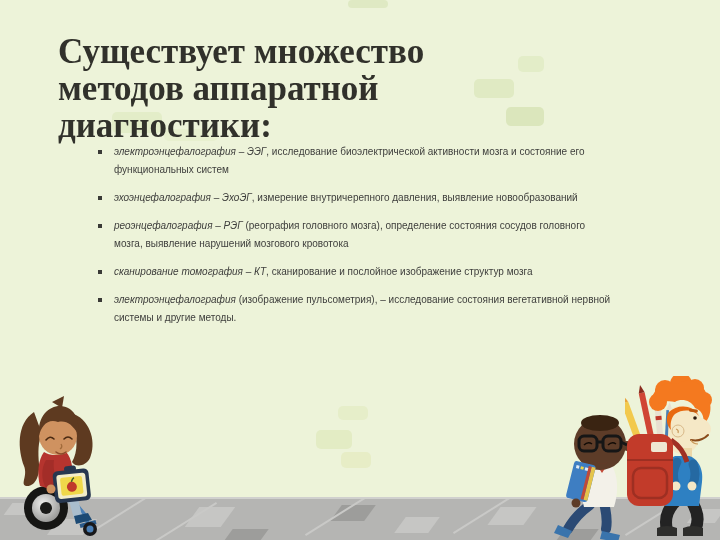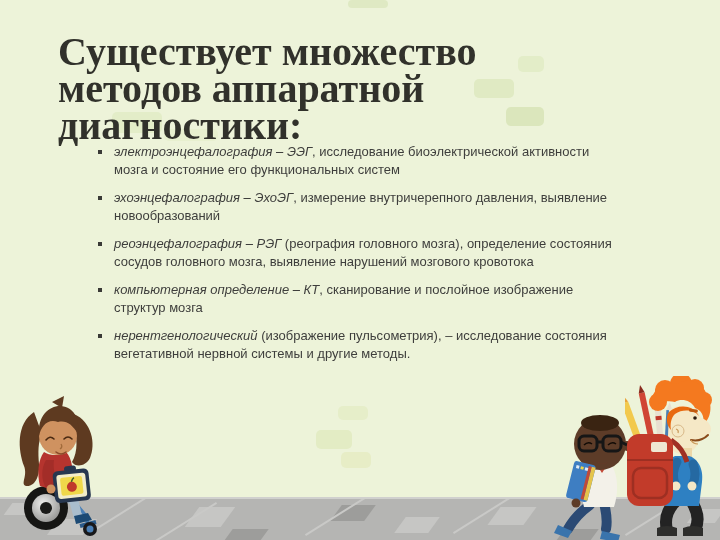--- a/index.html
+++ b/index.html
@@ -14,26 +14,26 @@
   .d4{left:506px;top:107px;width:38px;height:19px;background:#dbe6bc;}
   .d5{left:112px;top:112px;width:50px;height:21px;background:#e3edc8;}
   .d6{left:164px;top:129px;width:54px;height:12px;background:#e8f0cf;}
   .d7{left:338px;top:406px;width:30px;height:14px;background:#e6eec9;}
   .d8{left:316px;top:430px;width:36px;height:19px;background:#e3ecc4;}
   .d9{left:341px;top:452px;width:30px;height:16px;background:#e7edc6;}
 
   .title{
     position:absolute;left:58px;top:33px;width:480px;margin:0;
     font-family:"Liberation Serif",serif;font-weight:700;
-    font-size:40px;line-height:37px;color:#31312b;
+    font-size:35px;line-height:37px;color:#31312b;
   }
   .bullets{
     position:absolute;left:97px;top:143px;width:518px;
     list-style:none;margin:0;padding:0;
-    font-size:13px;line-height:18px;color:#3e3e3c;
+    font-size:10px;line-height:18px;color:#3e3e3c;
   }
   .bullets li{position:relative;padding-left:17px;margin-bottom:10px;}
   .marker{position:absolute;left:1px;top:7px;width:4px;height:4px;background:#3a3a36;}
   .term{font-style:italic;}
 
   .floor{
     position:absolute;left:0;right:0;top:497px;height:43px;
     background:#b5b5b3;border-top:2px solid #d0d0ce;overflow:hidden;
   }
   .tile{position:absolute;transform:skewX(-36deg);}
@@ -82,25 +82,25 @@
     <li>
       <span class="marker"></span>
       <span class="term">эхоэнцефалография – ЭхоЭГ</span><span>, измерение внутричерепного давления, выявление новообразований</span>
     </li>
     <li>
       <span class="marker"></span>
       <span class="term">реоэнцефалография – РЭГ</span><span> (реография головного мозга), определение состояния сосудов головного мозга, выявление нарушений мозгового кровотока</span>
     </li>
     <li>
       <span class="marker"></span>
-      <span class="term">компьютерная определение – КТ</span><span>, сканирование и послойное изображение структур мозга</span>
-    </li>
-    <li>
-      <span class="marker"></span>
-      <span class="term">нерентгенологический</span><span> (изображение пульсометрия), – исследование состояния вегетативной нервной системы и другие методы.</span>
+      <span class="term">сканирование томография – КТ</span><span>, сканирование и послойное изображение структур мозга</span>
+    </li>
+    <li>
+      <span class="marker"></span>
+      <span class="term">электроэнцефалография</span><span> (изображение пульсометрия), – исследование состояния вегетативной нервной системы и другие методы.</span>
     </li>
   </ul>
 
   <div class="floor">
     <div class="tile tl t1"></div>
     <div class="tile tl t2"></div>
     <div class="tile tl t3"></div>
     <div class="tile td t4"></div>
     <div class="tile td t5"></div>
     <div class="tile tl t6"></div>

